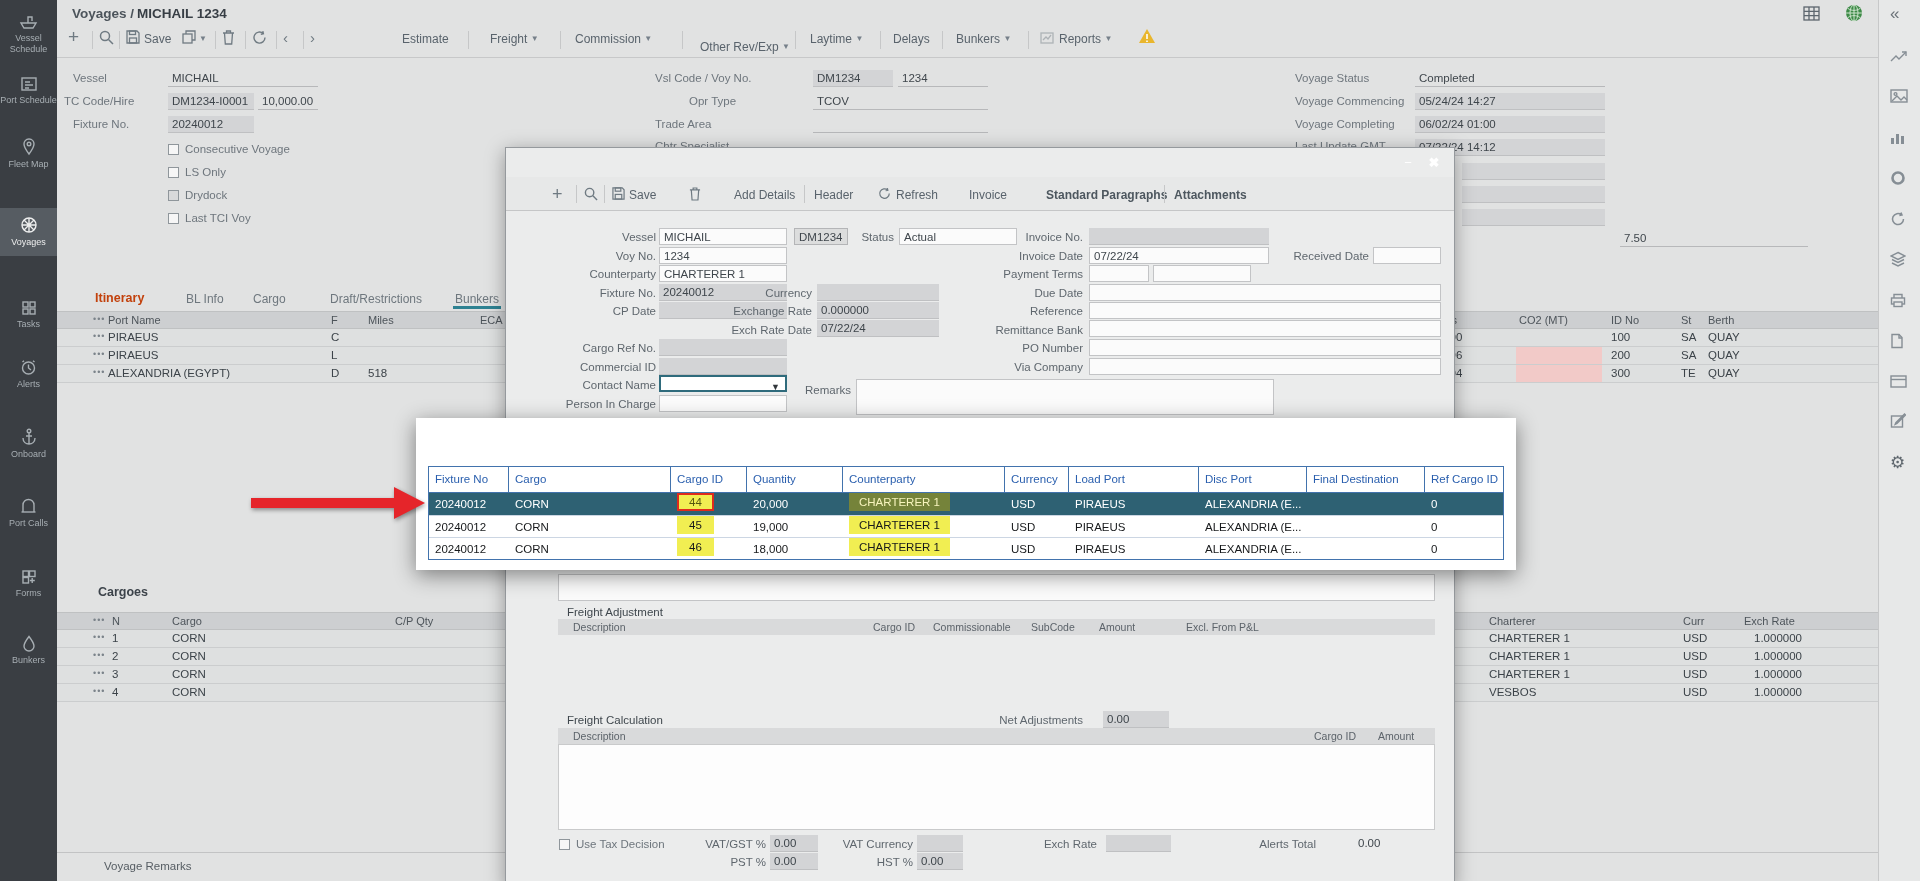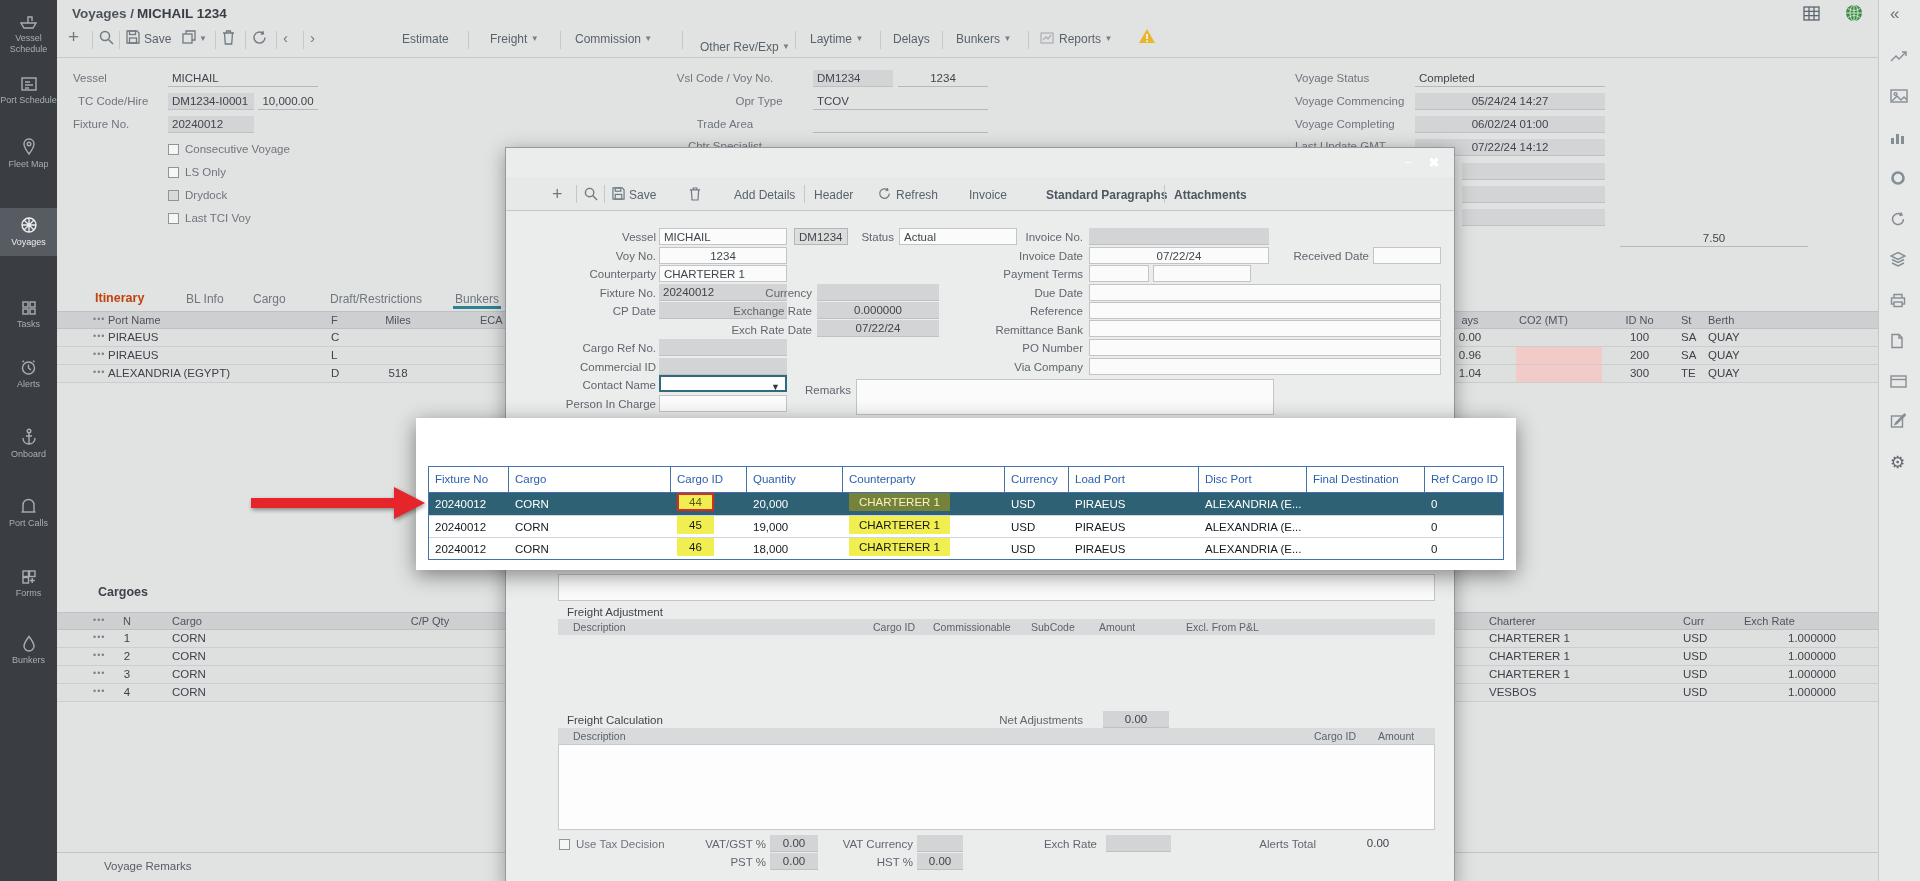--- a/index.html
+++ b/index.html
@@ -2,21 +2,21 @@
 <html><head>
 <meta charset="utf-8">
 <style>
   *{box-sizing:border-box;margin:0;padding:0}
   body{margin:0;background:#9a9a9a}
   .screen{position:relative;width:1920px;height:881px;background:#e1e2e2;overflow:hidden;
     font-family:"Liberation Sans",sans-serif;color:#3f464c;font-size:11.5px}
   .abs{position:absolute;white-space:nowrap}
   .lbl{color:#6e767d}
   .b{font-weight:bold}
-  .ra{text-align:center}
+  .ra{text-align:left}
   .teal{color:#2b7a8e}
   .fld{position:absolute;height:17px;line-height:16px;padding:0 4px;white-space:nowrap;font-size:11.5px}
   .ro{background:#d3d4d6;border-bottom:1px solid #bfc0c2;color:#3e454b}
   .wh{background:#fbfbfb;border:1px solid #c3c4c6}
   .ul{border-bottom:1px solid #b7b8ba}
   
   .sb{position:absolute;left:0;top:0;bottom:0;width:57px;background:#3a3e43}
   .sb-item{position:absolute;left:0;width:57px;text-align:center;color:#a7aeb3;font-size:9px;line-height:1.2;cursor:pointer;padding-top:4px}
   .sb-item svg{display:block;margin:0 auto 3px}
   .sb-item.active{background:#565c62;color:#edeeee;padding-top:8px;padding-bottom:8px}
@@ -256,21 +256,21 @@
       </svg></span>
   <span class="tbtxt" style="left:1059px;top:32px"><span>Reports</span> <span class="caret">▼</span></span>
   <span class="ticon" style="left:1138px;top:28px"><svg width="18" height="16" viewBox="0 0 18 16">
         <path d="M9 1L17 15H1z" fill="#e9b62d"></path>
         <path d="M9 6v5M9 12.5v1.5" stroke="#fff" stroke-width="1.6"></path>
       </svg></span>
   <div class="abs" style="left:57px;top:57px;right:42px;height:1px;background:#c7c8c9"></div>
 
   <span class="abs lbl" style="left:73px;top:72px">Vessel</span>
   <div class="fld ul" style="left:168px;top:70px;width:150px">MICHAIL</div>
-  <span class="abs lbl" style="left:78px;top:95px">TC Code/Hire</span>
+  <span class="abs lbl" style="left:64px;top:95px">TC Code/Hire</span>
   <div class="fld ro teal" style="left:168px;top:93px;width:86px">DM1234-I0001</div>
   <div class="fld ul ra" style="left:258px;top:93px;width:60px">10,000.00</div>
   <span class="abs lbl" style="left:73px;top:118px">Fixture No.</span>
   <div class="fld ro teal" style="left:168px;top:116px;width:86px">20240012</div>
   <div class="abs" style="left:168px;top:143px"><span class="chk"></span><span class="lbl">Consecutive Voyage</span></div>
   <div class="abs" style="left:168px;top:166px"><span class="chk"></span><span class="lbl">LS Only</span></div>
   <div class="abs" style="left:168px;top:189px"><span class="chk" style="background:#d8d9da"></span><span class="lbl">Drydock</span></div>
   <div class="abs" style="left:168px;top:212px"><span class="chk"></span><span class="lbl">Last TCI Voy</span></div>
 
   <span class="abs lbl ra" style="left:655px;top:72px;width:140px">Vsl Code / Voy No.</span>

